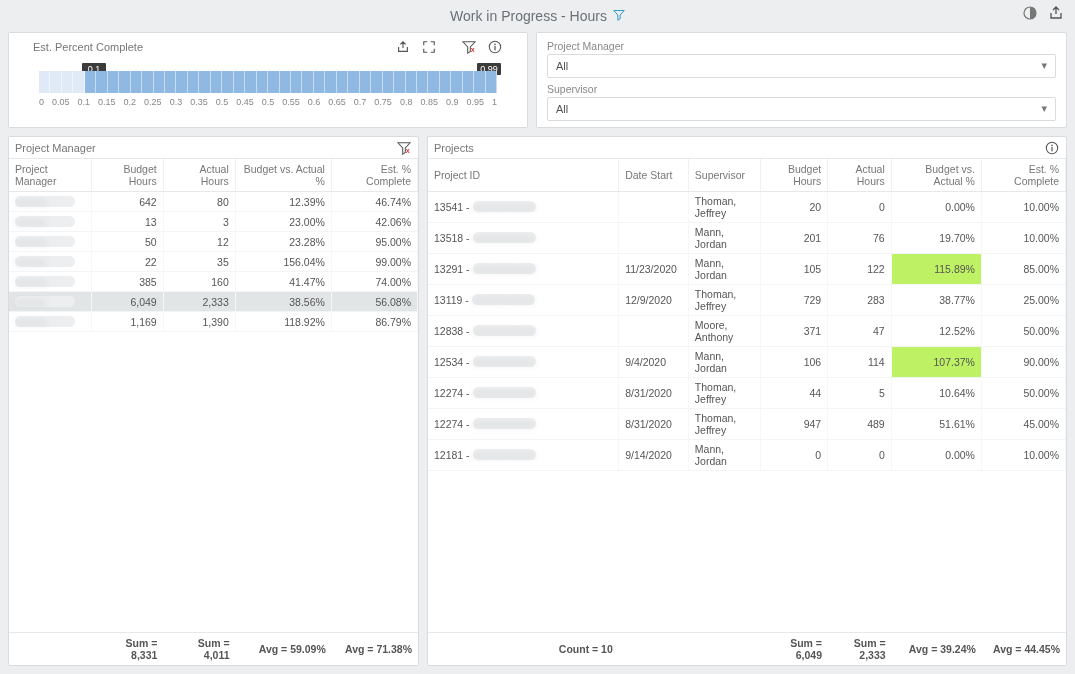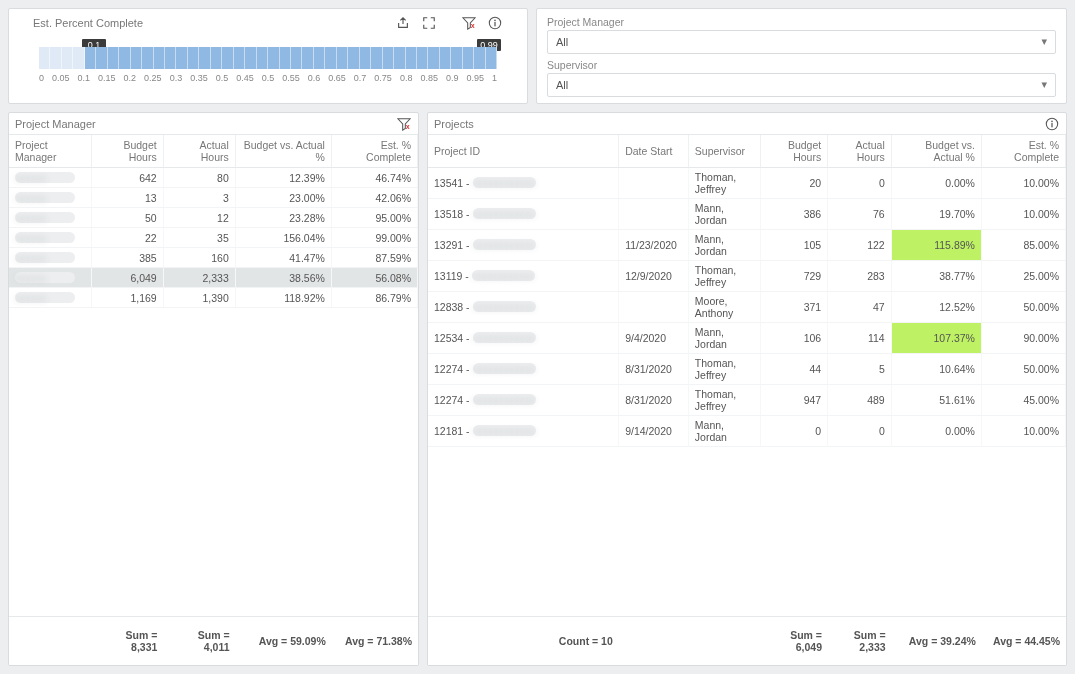--- a/index.html
+++ b/index.html
@@ -136,34 +136,55 @@
   }
   tbody td.lft { text-align: left; }
   tbody tr.sel td { background: #e2e5e6; }
   tbody td.redcell { background: #bef264; }
   .blurred {
     color: transparent; text-shadow: 0 0 6px #c8cbcd;
     background: linear-gradient(#eceeef,#eceeef);
     border-radius: 6px; display:inline-block; min-width: 60px; height: 11px;
   }
   tfoot td {
-    border-top: 1px solid #e6e9ea; padding: 12px 6px;
+    border-top: 1px solid #e6e9ea; padding: 4px 6px;
     font-size: 10.5px; color: #555; text-align: right; height: 26px;
     background: #fff;
   }
   tfoot td span.flab { font-weight: 600; color: #555;}
   
   .lcol0{width:82px;} .lcol1{width:72px;} .lcol2{width:72px;} .lcol3{width:96px;} .lcol4{width:86px;}
   
   .rcol0{width:186px;} .rcol1{width:68px;} .rcol2{width:70px;} .rcol3{width:66px;} .rcol4{width:62px;} .rcol5{width:88px;} .rcol6{width:82px;}
 </style>
 </head>
 <body>
 <div class="page">
 
+  <div class="header">
+    <span class="title">Work in Progress - Hours</span>
+    <span class="title-filter">
+      <svg width="12" height="12" viewBox="0 0 16 16">
+          <path d="M1 2h14l-5.5 6v5l-3 2v-7z" fill="none" stroke="#2f99c5" stroke-width="1.3"></path>
+        </svg>
+    </span>
+    <div class="hdr-right">
+      <span class="hdr-icon">
+        <svg width="16" height="16" viewBox="0 0 16 16">
+            <circle cx="8" cy="8" r="6" fill="none" stroke="#777" stroke-width="1.2"></circle>
+            <path d="M8 2v12a6 6 0 0 0 0-12z" fill="#777"></path>
+          </svg>
+      </span>
+      <span class="hdr-icon">
+        <svg width="16" height="16" viewBox="0 0 16 16">
+            <path d="M3 8v5h10V8M8 2v7M5 5l3-3 3 3" fill="none" stroke="#555" stroke-width="1.3"></path>
+          </svg>
+      </span>
+    </div>
+  </div>
 
   <div class="top-row">
 
     <div class="card slider-card">
       <div class="card-hdr">
         <span class="lbl">Est. Percent Complete</span>
         <div class="icon-row">
           <span class="icon-btn">
             <svg width="14" height="14" viewBox="0 0 16 16">
                 <path d="M3 8v5h10V8M8 2v7M5 5l3-3 3 3" fill="none" stroke="#555" stroke-width="1.3"></path>
@@ -338,21 +359,21 @@
                 <td>22</td>
                 <td>35</td>
                 <td>156.04%</td>
                 <td>99.00%</td>
               </tr>
               <tr>
                 <td class="lft"><span class="blurred">xxxxxx</span></td>
                 <td>385</td>
                 <td>160</td>
                 <td>41.47%</td>
-                <td>87.59%</td>
+                <td>74.00%</td>
               </tr>
               <tr class="sel">
                 <td class="lft"><span class="blurred">xxxxxx</span></td>
                 <td>6,049</td>
                 <td>2,333</td>
                 <td>38.56%</td>
                 <td>56.08%</td>
               </tr>
               <tr>
                 <td class="lft"><span class="blurred">xxxxxx</span></td>
@@ -427,21 +448,21 @@
                 <td class="lft">Thoman, Jeffrey</td>
                 <td>20</td>
                 <td>0</td>
                 <td>0.00%</td>
                 <td>10.00%</td>
               </tr>
               <tr>
                 <td class="lft">13518 - <span class="blurred">xxxxxxxxxxxx</span></td>
                 <td class="lft"></td>
                 <td class="lft">Mann, Jordan</td>
-                <td>386</td>
+                <td>201</td>
                 <td>76</td>
                 <td>19.70%</td>
                 <td>10.00%</td>
               </tr>
               <tr>
                 <td class="lft">13291 - <span class="blurred">xxxxxxxxxxxx</span></td>
                 <td class="lft">11/23/2020</td>
                 <td class="lft">Mann, Jordan</td>
                 <td>105</td>
                 <td>122</td>

